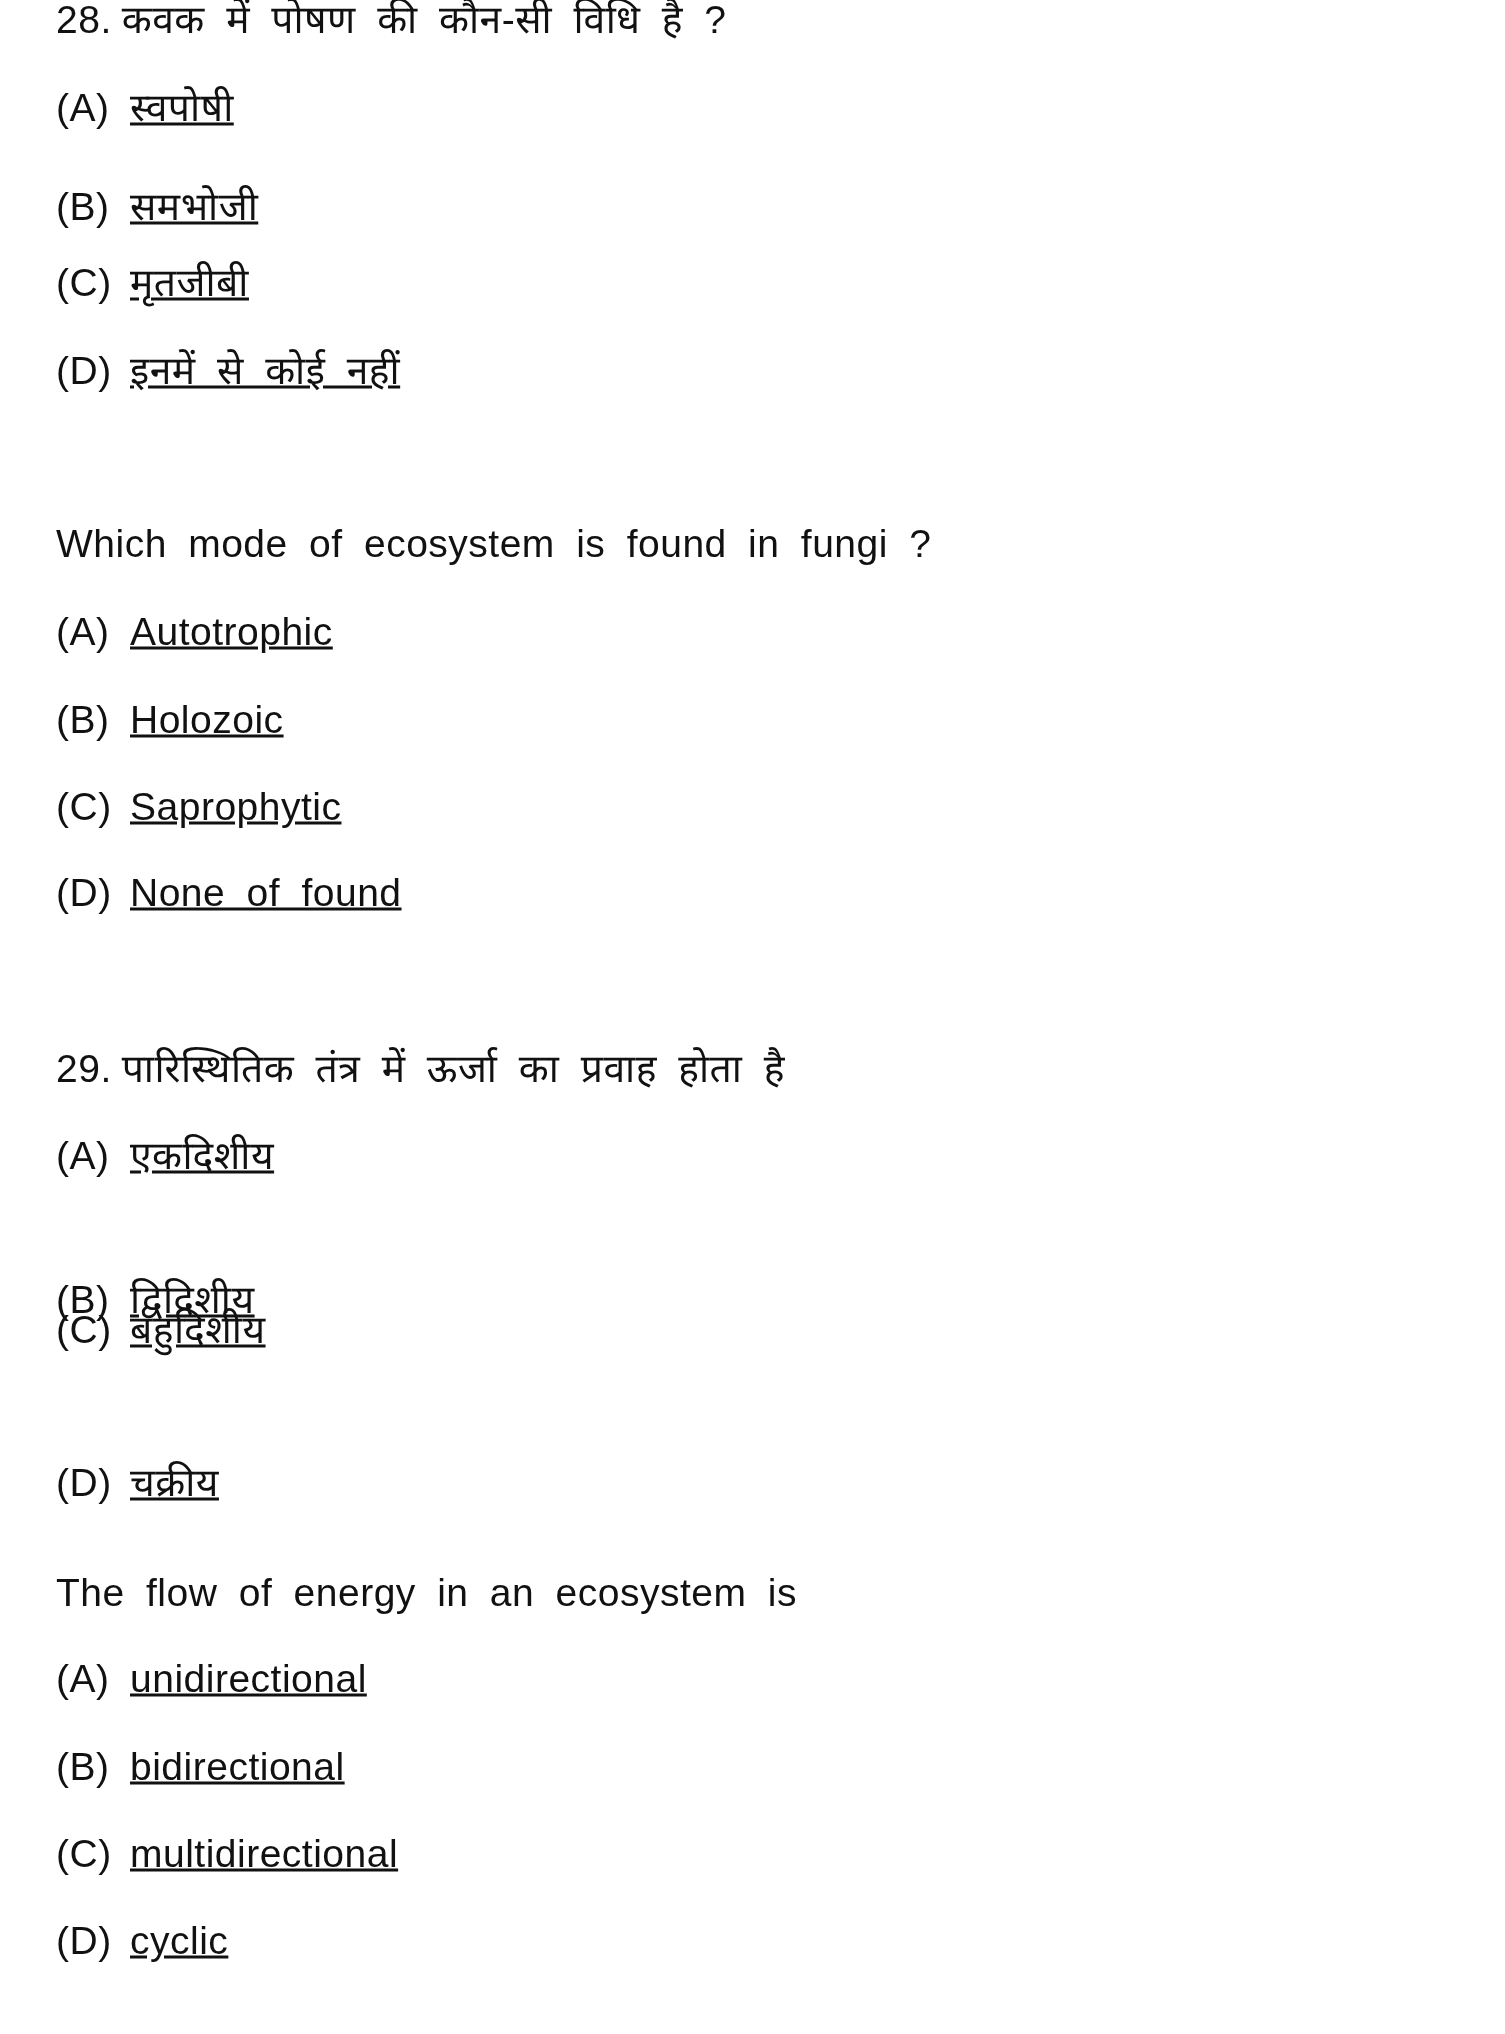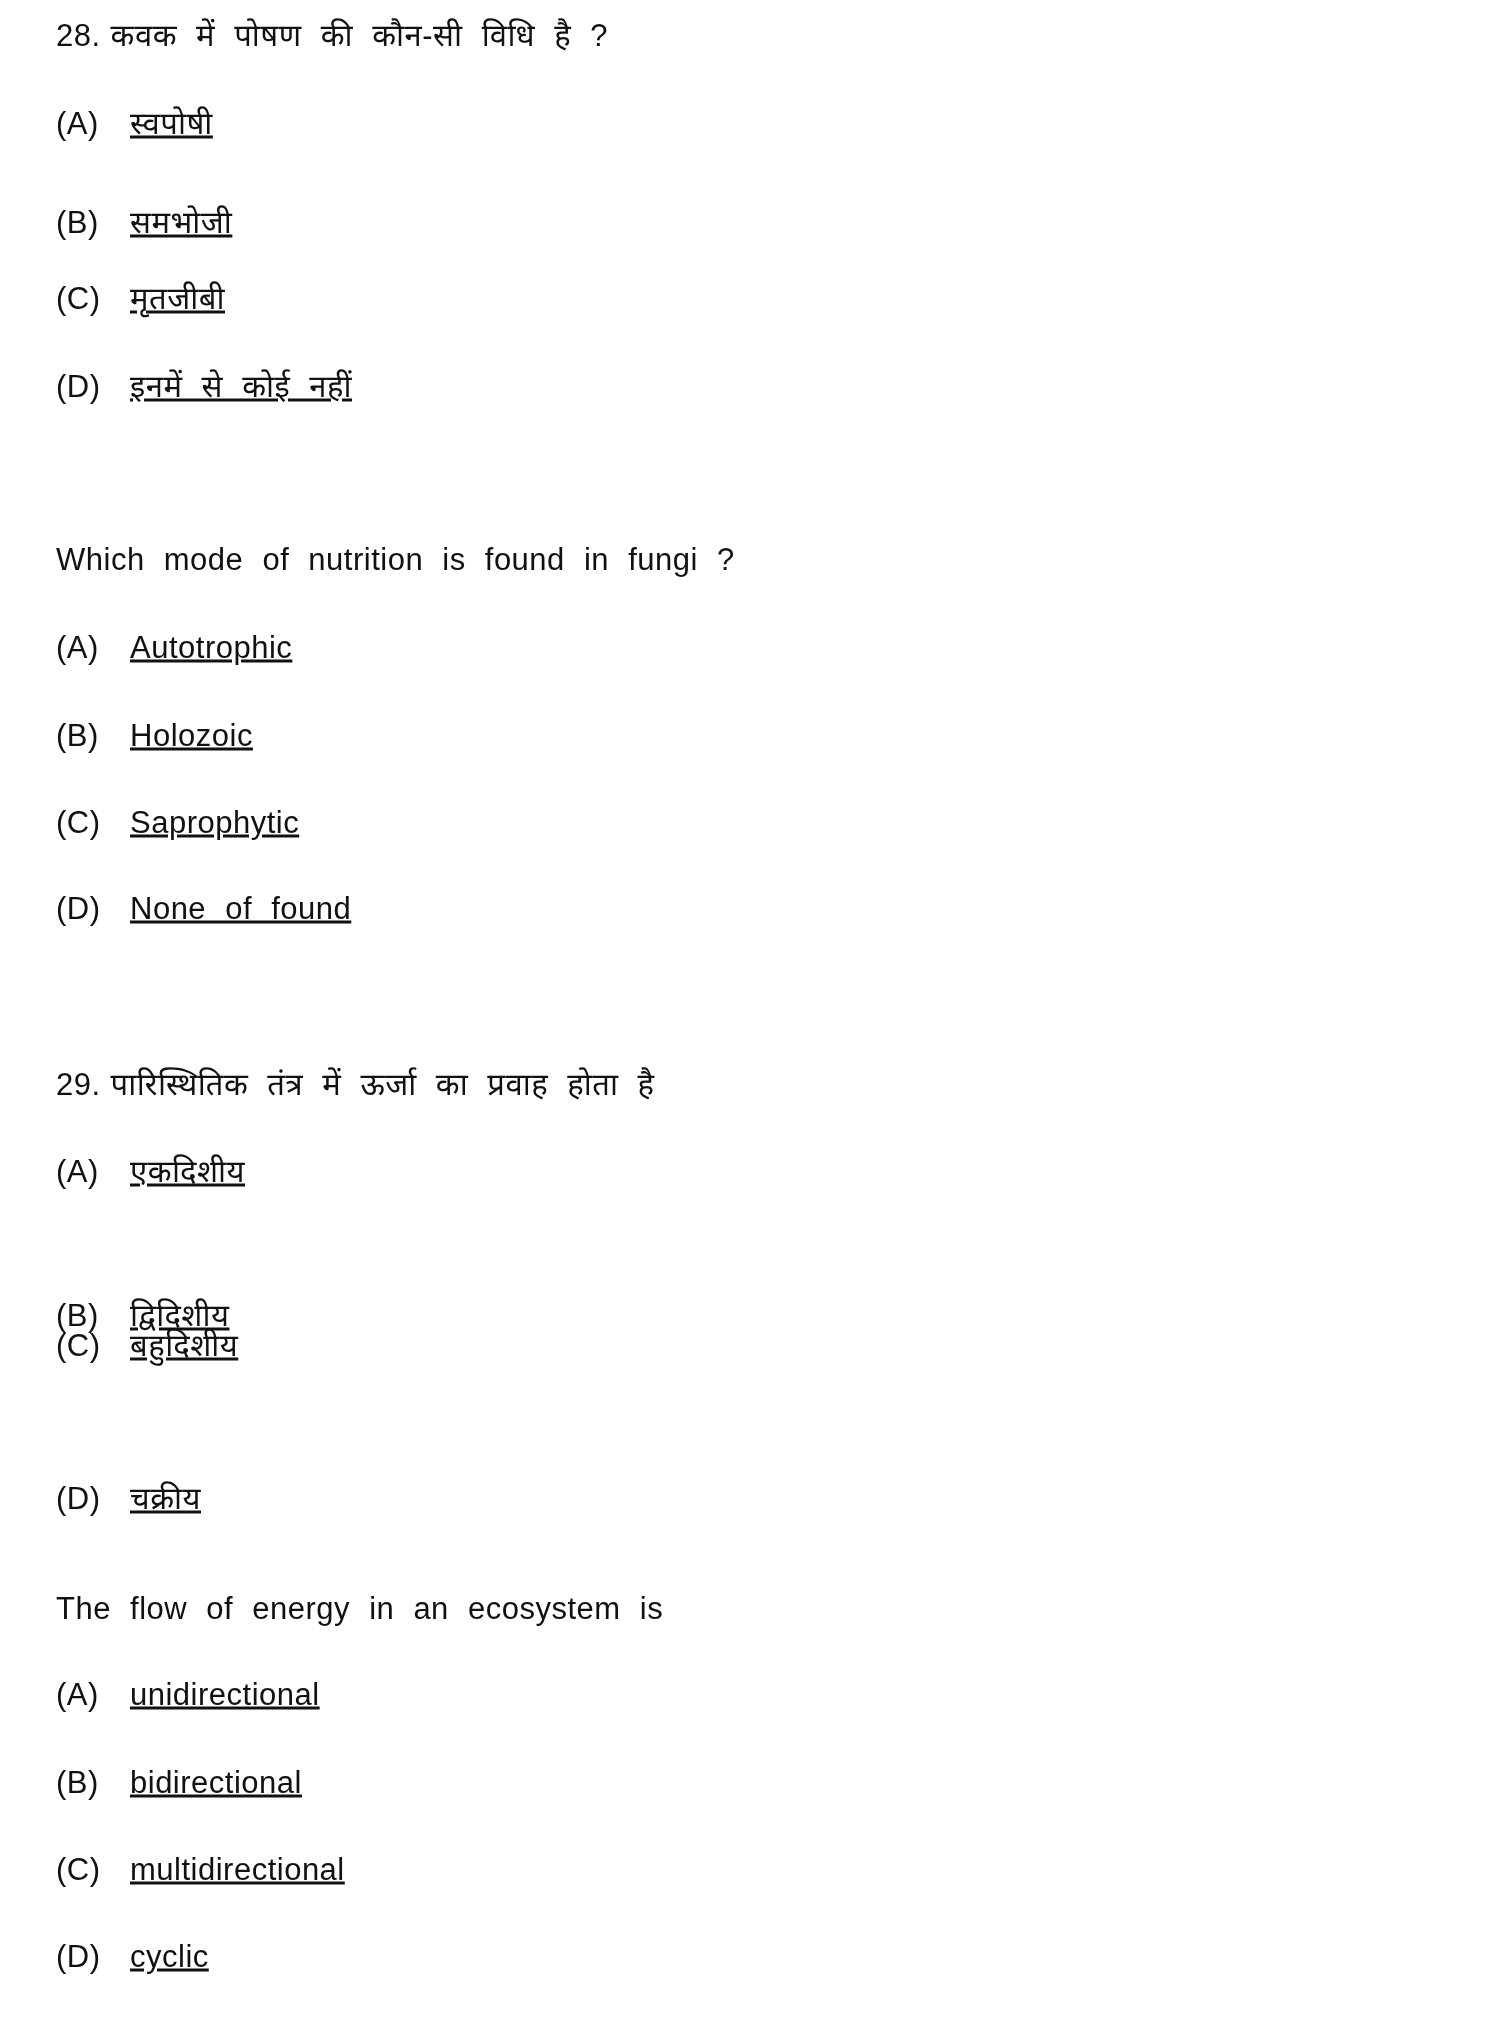--- a/index.html
+++ b/index.html
@@ -1,36 +1,36 @@
 <!DOCTYPE html>
 <html><head>
 <meta charset="utf-8">
 <style>
   html, body { margin:0; padding:0; background:#ffffff; }
   body { width:1505px; height:2034px; position:relative; overflow:hidden;
          font-family:"Liberation Sans", "DejaVu Sans", sans-serif; color:#111; }
-  .line { position:absolute; left:56px; font-size:31px; line-height:1; white-space:nowrap;
-          letter-spacing:0.5px; word-spacing:10px; transform:translateY(-50%);margin-top:16px; }
+  .line { position:absolute; left:56px; font-size:39px; line-height:1; white-space:nowrap;
+          letter-spacing:0.5px; word-spacing:10px; transform:translateY(-50%); }
   .opt .lbl { display:inline-block; width:74px; }
   .opt .txt { display:inline-block;text-decoration:underline; }
   .q .num { margin-right:10px; }
 </style>
 </head>
 <body>
 
 <div class="line q" style="top:19px">
   <span class="num">28.</span><span>कवक में पोषण की कौन-सी विधि है ?</span>
 </div>
 <div class="line opt" style="top:107px"><span class="lbl">(A)</span><span class="txt">स्वपोषी</span></div>
 <div class="line opt" style="top:206px"><span class="lbl">(B)</span><span class="txt">समभोजी</span></div>
 <div class="line opt" style="top:282px"><span class="lbl">(C)</span><span class="txt">मृतजीबी</span></div>
 <div class="line opt" style="top:370px"><span class="lbl">(D)</span><span class="txt">इनमें से कोई नहीं</span></div>
 
 <div class="line q" style="top:543px">
-  <span>Which mode of nutrition is found in fungi ?</span>
+  <span>Which mode of ecosystem is found in fungi ?</span>
 </div>
 <div class="line opt" style="top:631px"><span class="lbl">(A)</span><span class="txt">Autotrophic</span></div>
 <div class="line opt" style="top:719px"><span class="lbl">(B)</span><span class="txt">Holozoic</span></div>
 <div class="line opt" style="top:806px"><span class="lbl">(C)</span><span class="txt">Saprophytic</span></div>
 <div class="line opt" style="top:892px"><span class="lbl">(D)</span><span class="txt">None of found</span></div>
 
 <div class="line q" style="top:1068px">
   <span class="num">29.</span><span>पारिस्थितिक तंत्र में ऊर्जा का प्रवाह होता है</span>
 </div>
 <div class="line opt" style="top:1155px"><span class="lbl">(A)</span><span class="txt">एकदिशीय</span></div>

